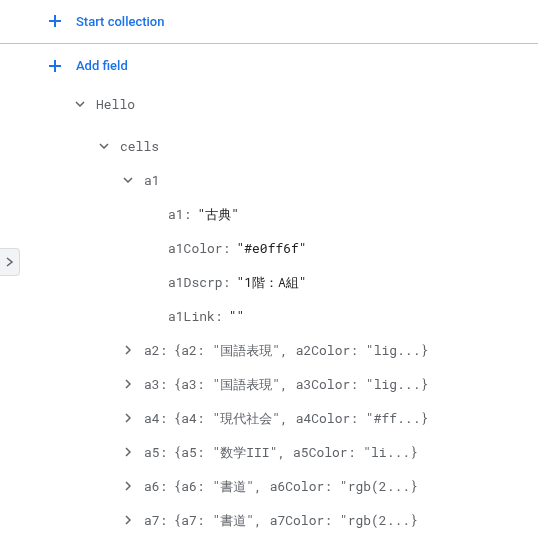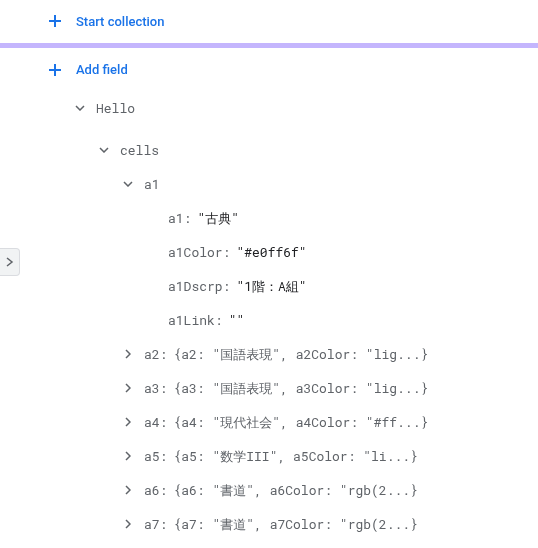--- a/index.html
+++ b/index.html
@@ -7,21 +7,21 @@
     font-family: Roboto, "Helvetica Neue", Arial, sans-serif;
     font-size: 13px;
     color: #202124;
     background: #fff;
     width: 538px;
     height: 548px;
     overflow: hidden;
     position: relative;
   }
   .topbar {
-    border-bottom: 5px solid #c4b5fd;
+    border-bottom: 1px solid #c4b5fd;
     padding: 14px 0 14px 48px;
     display: flex;
   }
   .action-row {
     padding: 14px 0 14px 48px;
     display: flex;
     align-items: center;
   }
   .plus-icon {
     color: #1a73e8;

